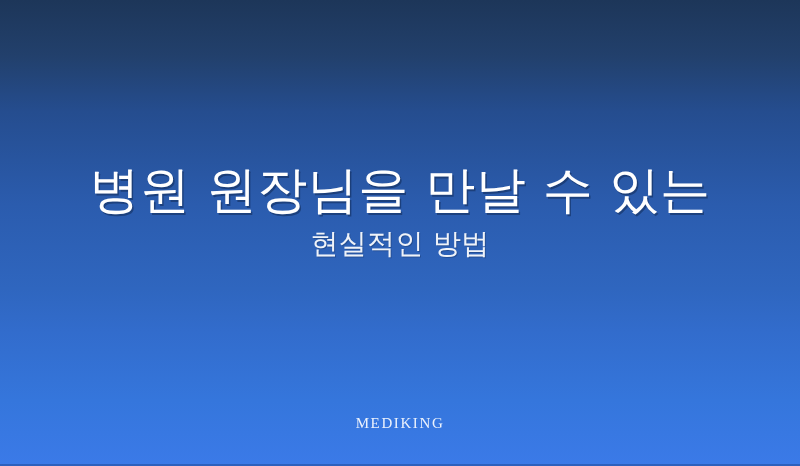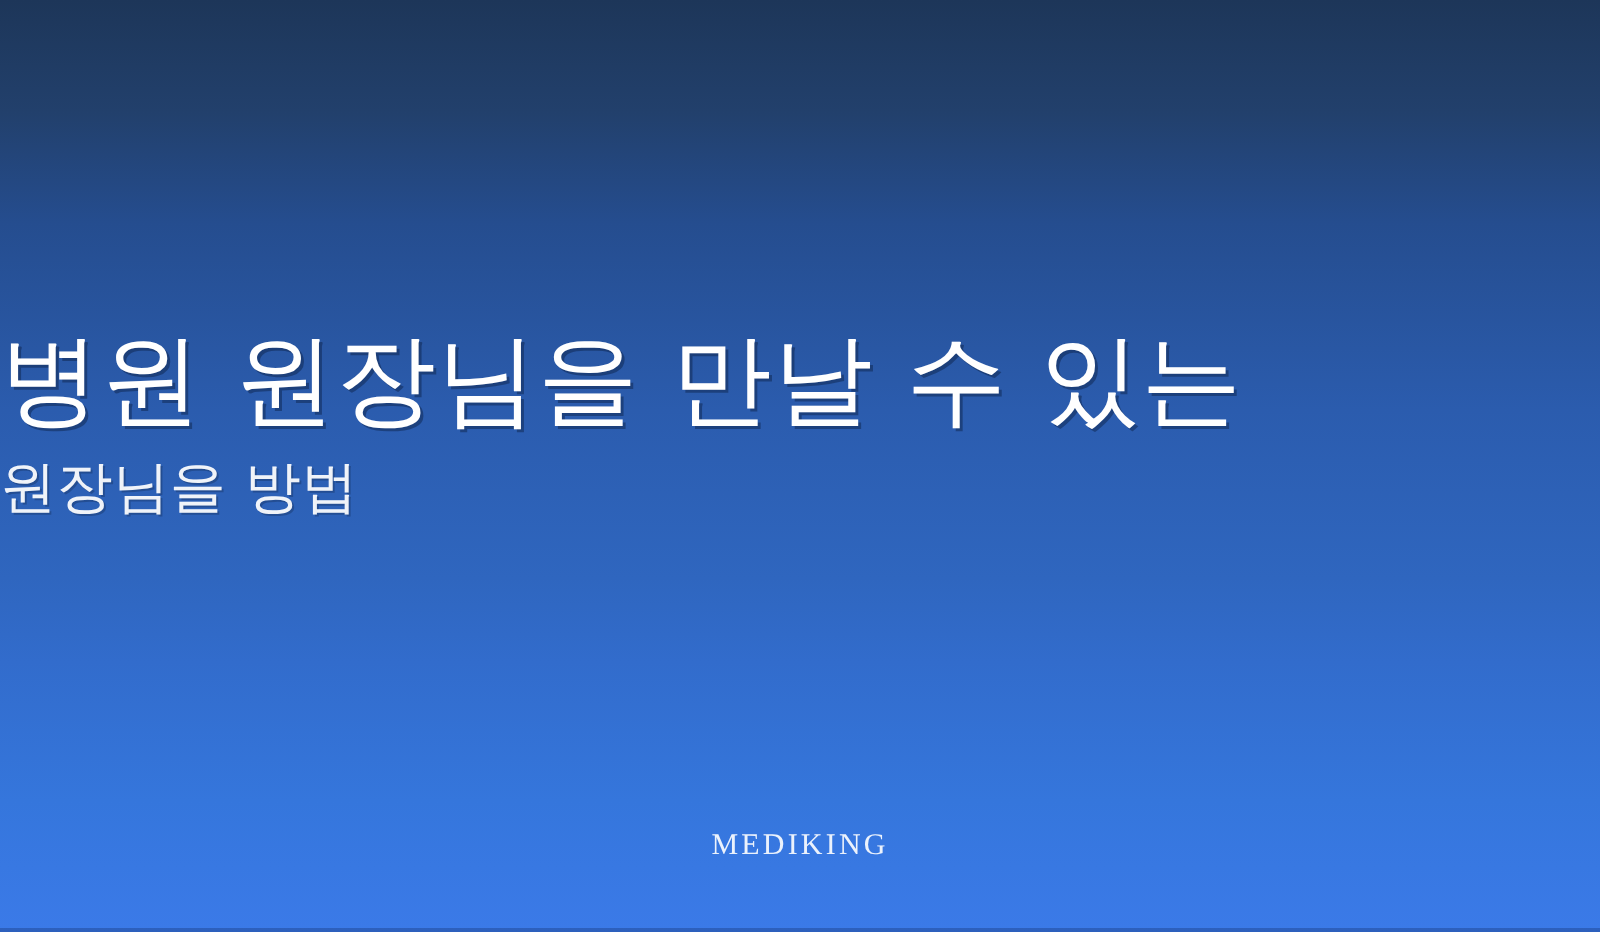--- a/index.html
+++ b/index.html
@@ -45,20 +45,21 @@
     background: rgba(20, 50, 110, 0.35);
     pointer-events: none;
   }
 
   
   .text-block {
     position: absolute;
     left: 0;
     right: 0;
     top: 160px;
+    text-align: center;
   }
 
   .slide-title {
     margin: 0;
     font-family: "DejaVu Sans", "Liberation Sans", sans-serif;
     font-size: 50px;
     font-weight: 400;
     line-height: 1.22;
     letter-spacing: 0.5px;
     color: #ffffff;
@@ -93,18 +94,18 @@
     white-space: nowrap;
   }
 </style>
 </head>
 <body>
 
 <div class="slide">
 
   <div class="text-block">
     <h1 class="slide-title">병원 원장님을 만날 수 있는</h1>
-    <p class="slide-subtitle">원장님을 방법</p>
+    <p class="slide-subtitle">현실적인 방법</p>
   </div>
 
   <div class="brand">MEDIKING</div>
 
 </div>
 
 </body></html>

